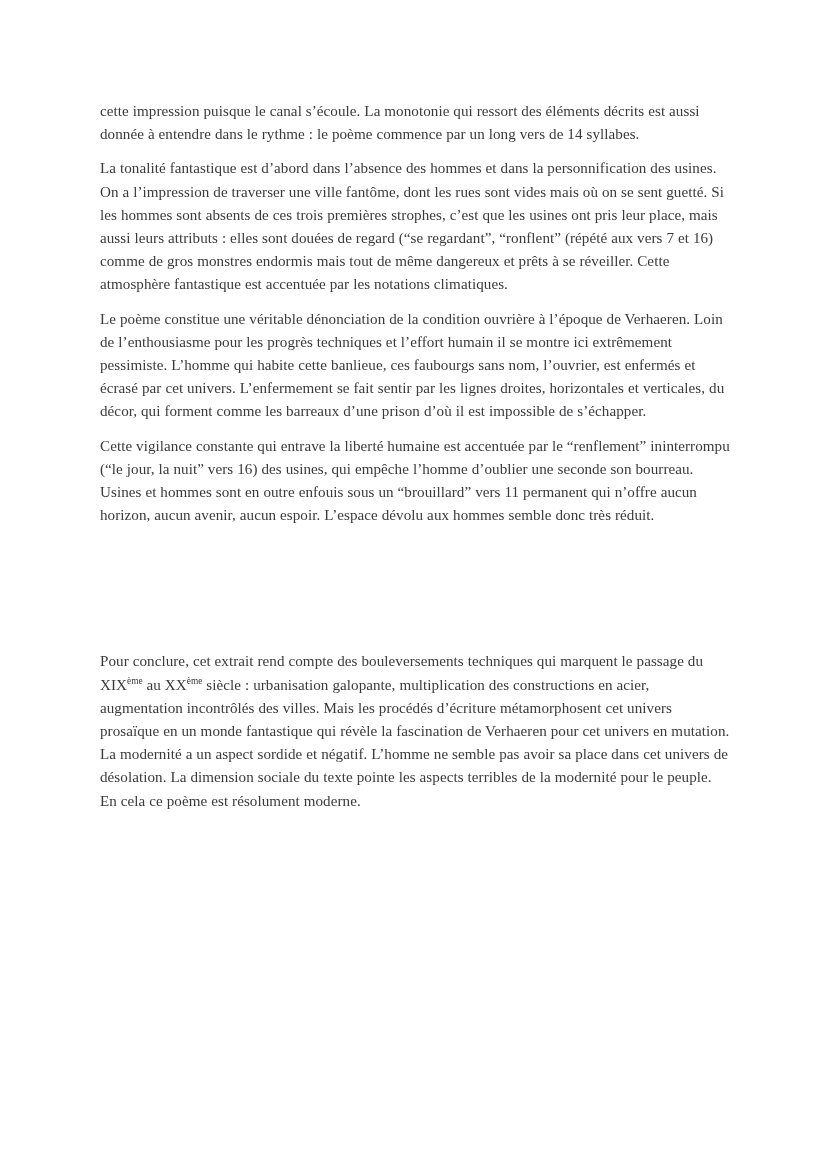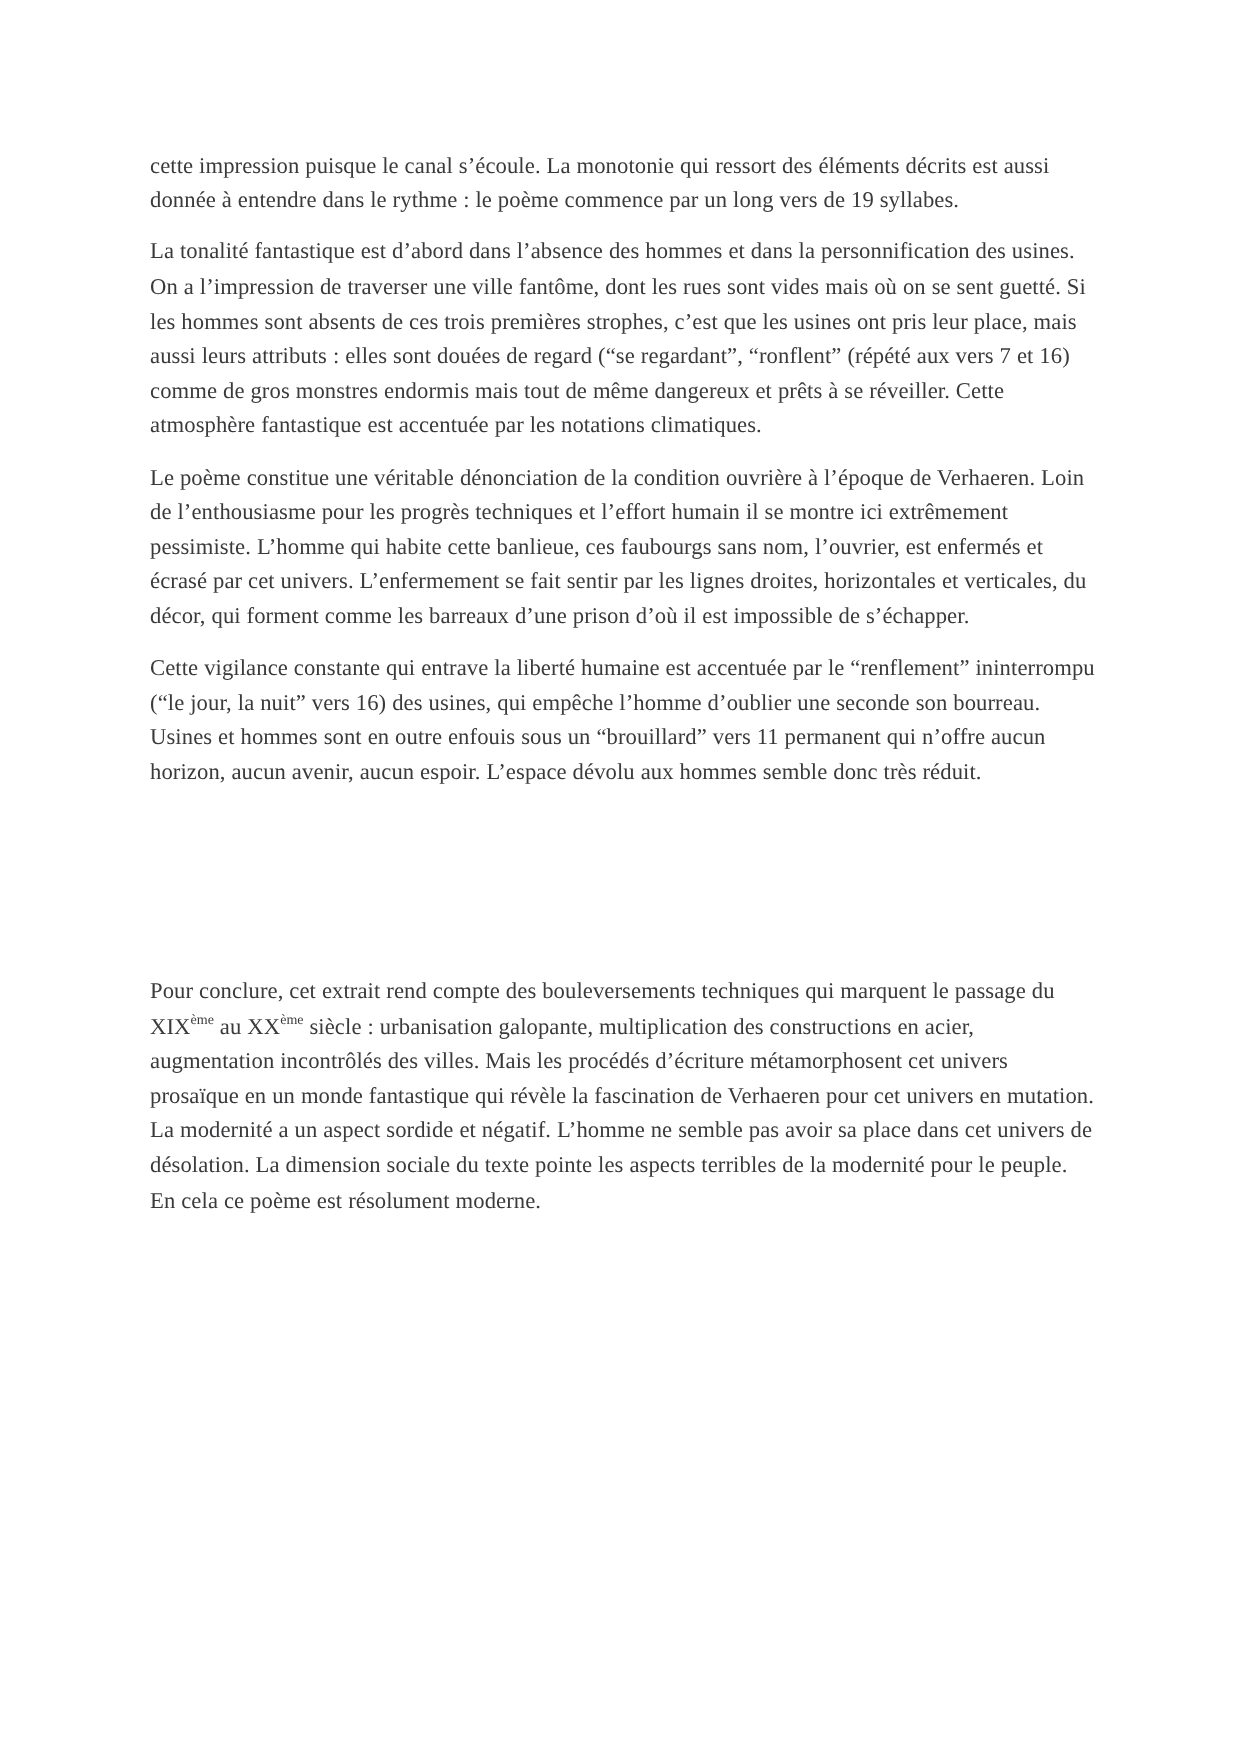--- a/index.html
+++ b/index.html
@@ -50,21 +50,21 @@
     line-height: 0;
     letter-spacing: 0;
   }
 </style>
 </head>
 <body>
 
 <div class="page">
   <div class="text-column">
 
-    <p class="para">cette impression puisque le canal s’écoule. La monotonie qui ressort des éléments décrits est aussi donnée à entendre dans le rythme : le poème commence par un long vers de 19 syllabes.</p>
+    <p class="para">cette impression puisque le canal s’écoule. La monotonie qui ressort des éléments décrits est aussi donnée à entendre dans le rythme : le poème commence par un long vers de 14 syllabes.</p>
 
     <p class="para">La tonalité fantastique est d’abord dans l’absence des hommes et dans la personnification des usines. On a l’impression de traverser une ville fantôme, dont les rues sont vides mais où on se sent guetté. Si les hommes sont absents de ces trois premières strophes, c’est que les usines ont pris leur place, mais aussi leurs attributs : elles sont douées de regard (“se regardant”, “ronflent” (répété aux vers 7 et 16) comme de gros monstres endormis mais tout de même dangereux et prêts à se réveiller. Cette atmosphère fantastique est accentuée par les notations climatiques.</p>
 
     <p class="para">Le poème constitue une véritable dénonciation de la condition ouvrière à l’époque de Verhaeren. Loin de l’enthousiasme pour les progrès techniques et l’effort humain il se montre ici extrêmement pessimiste. L’homme qui habite cette banlieue, ces faubourgs sans nom, l’ouvrier, est enfermés et écrasé par cet univers. L’enfermement se fait sentir par les lignes droites, horizontales et verticales, du décor, qui forment comme les barreaux d’une prison d’où il est impossible de s’échapper.</p>
 
     <p class="para">Cette vigilance constante qui entrave la liberté humaine est accentuée par le “renflement” ininterrompu (“le jour, la nuit” vers 16) des usines, qui empêche l’homme d’oublier une seconde son bourreau. Usines et hommes sont en outre enfouis sous un “brouillard” vers 11 permanent qui n’offre aucun horizon, aucun avenir, aucun espoir. L’espace dévolu aux hommes semble donc très réduit.</p>
 
     <div class="section-gap"></div>
 
     <p class="para"><span>Pour conclure, cet extrait rend compte des bouleversements techniques qui marquent le passage du XIX</span><sup class="ord">ème</sup><span> au XX</span><sup class="ord">ème</sup><span> siècle : urbanisation galopante, multiplication des constructions en acier, augmentation incontrôlés des villes. Mais les procédés d’écriture métamorphosent cet univers prosaïque en un monde fantastique qui révèle la fascination de Verhaeren pour cet univers en mutation. La modernité a un aspect sordide et négatif. L’homme ne semble pas avoir sa place dans cet univers de désolation. La dimension sociale du texte pointe les aspects terribles de la modernité pour le peuple. En cela ce poème est résolument moderne.</span></p>

